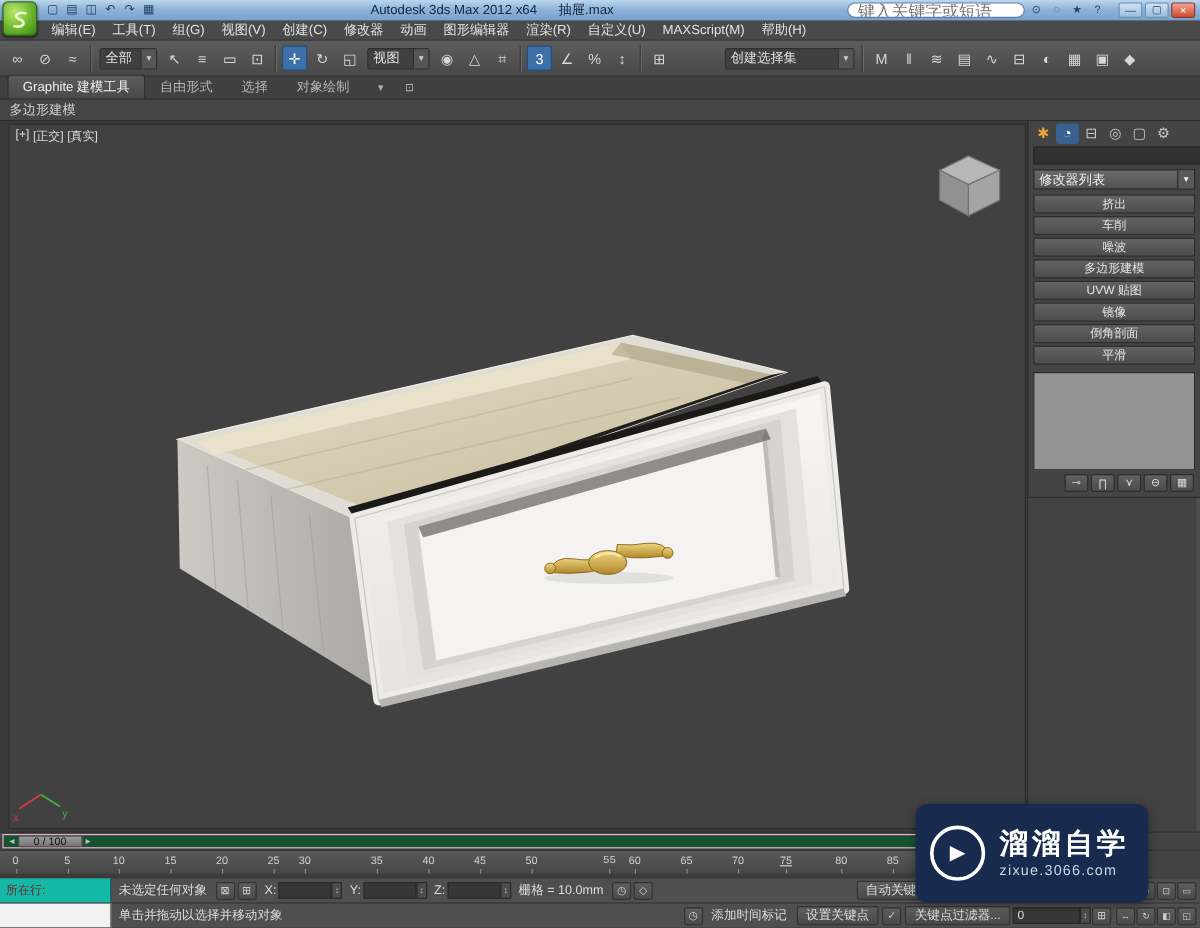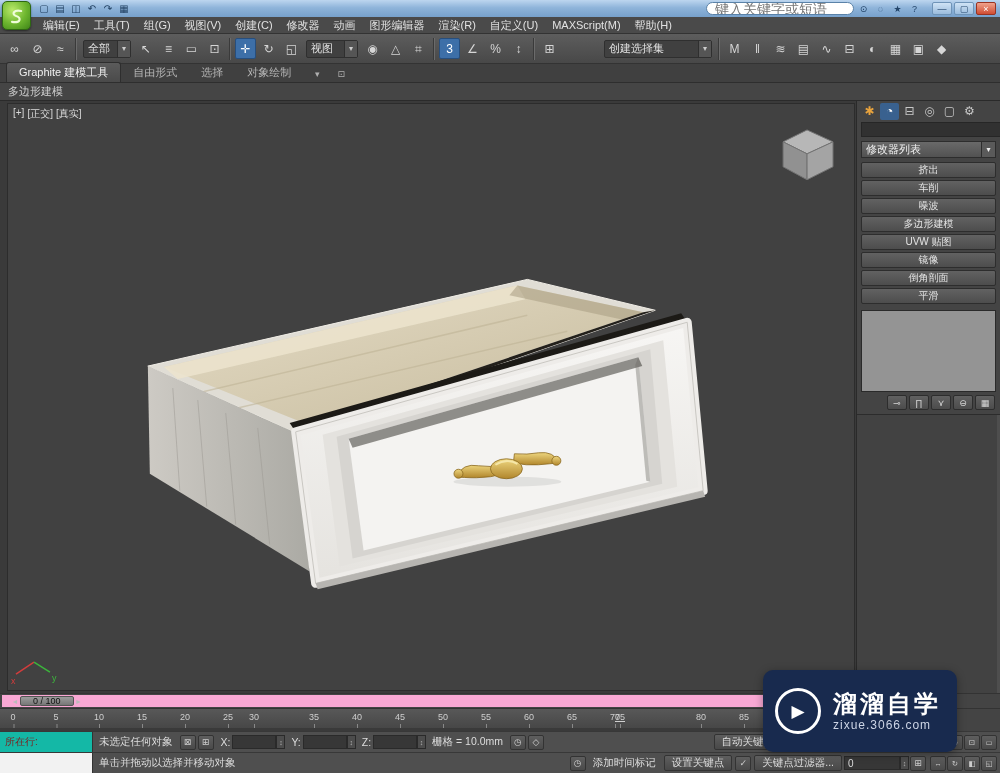--- a/index.html
+++ b/index.html
@@ -61,21 +61,21 @@
   .cp-grid{display:grid;grid-template-columns:1fr;gap:2px;padding:2px 4px}
   .cp-btn{height:16px;background:linear-gradient(#626262,#4d4d4d);border:1px solid #2d2d2d;border-radius:2px;color:#e4e4e4;font-size:10px;display:flex;align-items:center;justify-content:center;white-space:nowrap;overflow:hidden;font-family:inherit}
   .cp-stack{margin:4px 4px 2px;height:82px;background:#949494;border:1px solid #2a2a2a}
   .cp-stack-bar{display:flex;justify-content:flex-end;gap:2px;padding:1px 5px 4px;border-bottom:1px solid #2c2c2c}
   .cp-sbtn{width:20px;height:15px;background:linear-gradient(#616161,#4c4c4c);border:1px solid #2d2d2d;border-radius:2px;color:#d8d8d8;font-size:9px;display:flex;align-items:center;justify-content:center}
   .cp-rollout{flex:1;background:#424242;border-right:3px solid #4e4e4e}
 
   
   .slider-row{height:15px;display:flex;background:#444}
   .slider-left{width:913px;padding:1px 2px;border-top:1px solid #333}
-  .slider-track{height:12px;background:#0f172a;border:6px solid #f9a8d4;display:flex;align-items:center}
+  .slider-track{height:12px;background:#14532d;border:1px solid #f9a8d4;display:flex;align-items:center}
   .slider-handle{display:flex;align-items:center;height:10px;margin-left:2px}
   .sl-arrow{font-size:7px;color:#bbb;width:10px;text-align:center}
   .sl-label{height:10px;background:linear-gradient(#9c9c9c,#777);border:1px solid #555;color:#111;font-size:9px;padding:0 12px;display:flex;align-items:center;border-radius:2px;white-space:nowrap}
   .row-filler{flex:1;background:#444;border-top:1px solid #333;border-left:1px solid #333}
   .ruler-row{height:23px;display:flex;background:#444}
   .ruler{width:913px;position:relative;background:linear-gradient(#585858,#474747);border-top:1px solid #333;border-bottom:3px solid #3a3a3a}
   .rtick{position:absolute;top:3px;transform:translateX(-50%);font-size:9px;color:#cfcfcf}
   .rtick::after{content:'';position:absolute;left:50%;top:12px;width:1px;height:4px;background:#8a8a8a}
 
   
@@ -116,20 +116,23 @@
       </svg>
     </div>
     <div style="display:flex">
         <span class="qicon">▢</span>
         <span class="qicon">▤</span>
         <span class="qicon">◫</span>
         <span class="qicon">↶</span>
         <span class="qicon">↷</span>
         <span class="qicon">▦</span>
       </div>
+    <div class="title-text">
+      <span>Autodesk 3ds Max  2012 x64</span><span>抽屉.max</span>
+    </div>
     <input class="search-box" placeholder="键入关键字或短语" style="">
     <div style="display:flex">
         <span class="icicon">⊙</span>
         <span class="icicon">◌</span>
         <span class="icicon">★</span>
         <span class="icicon">?</span>
       </div>
     <div class="wbtns">
         <span class="wbtn">—</span>
         <span class="wbtn">▢</span>
@@ -355,25 +358,25 @@
         <span class="rtick" style="left: 56px;">5</span>
         <span class="rtick" style="left: 99px;">10</span>
         <span class="rtick" style="left: 142px;">15</span>
         <span class="rtick" style="left: 185px;">20</span>
         <span class="rtick" style="left: 228px;">25</span>
         <span class="rtick" style="left: 254px;">30</span>
         <span class="rtick" style="left: 314px;">35</span>
         <span class="rtick" style="left: 357px;">40</span>
         <span class="rtick" style="left: 400px;">45</span>
         <span class="rtick" style="left: 443px;">50</span>
-        <span class="rtick" style="left: 486px;">55</span>
+        <span class="rtick" style="left: 508px; font-family: Liberation Mono, monospace;">55</span>
         <span class="rtick" style="left: 529px;">60</span>
         <span class="rtick" style="left: 572px;">65</span>
         <span class="rtick" style="left: 615px;">70</span>
-        <span class="rtick" style="left: 620px; text-decoration: underline;">75</span>
+        <span class="rtick" style="left: 655px; text-decoration: underline;">75</span>
         <span class="rtick" style="left: 701px;">80</span>
         <span class="rtick" style="left: 744px;">85</span>
         <span class="rtick" style="left: 787px;">90</span>
         <span class="rtick" style="left: 830px;">95</span>
         <span class="rtick" style="left: 873px;">100</span>
       </div>
     <div class="row-filler"></div>
   </div>
 
   <div class="status-row">

